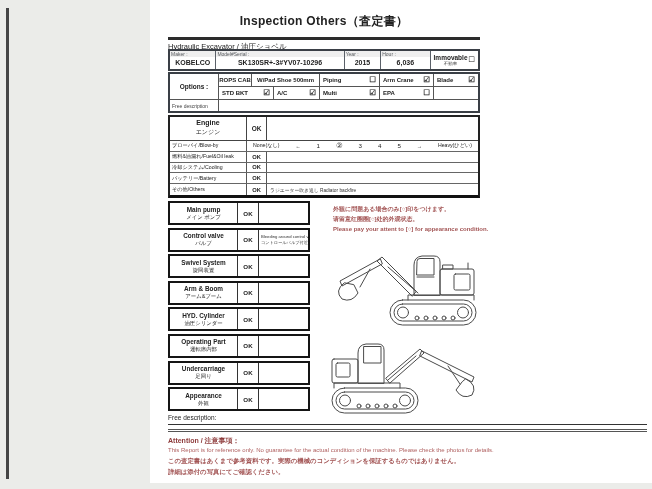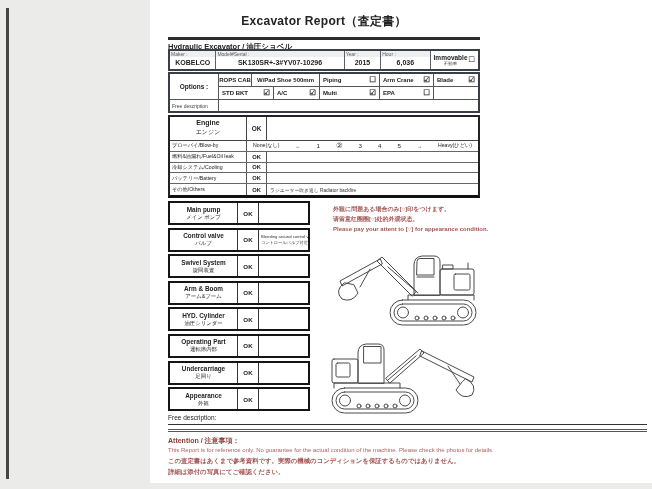--- a/index.html
+++ b/index.html
@@ -11,21 +11,21 @@
     overflow:hidden;
     color:#222;
   }
   .edge-strip { position:absolute; left:6px; top:8px; width:3px; height:471px; background:#454545; }
   .page { position:absolute; left:150px; top:0; width:502px; height:483px; background:#ffffff; }
 
   .title { position:absolute; left:18px; top:13px; width:312px; text-align:center;
            font-size:12px; font-weight:bold; letter-spacing:.3px; }
 
   .doc-sec-head { position:absolute; left:18px; top:37px; width:312px;
-                  border-top:3px solid #2c2c2c; font-size:7.5px; font-weight:bold; padding-top:2px; }
+                  border-top:3px solid #2c2c2c; font-size:7.5px; font-weight:normal; padding-top:2px; }
 
   
   .info-table { position:absolute; left:18px; top:49px; width:312px; height:22px;
                 border:2px solid #3a3f46; display:flex; }
   .info-cell { border-right:1px solid #5a6068; display:flex; flex-direction:column; overflow:hidden; }
   .info-cell:last-child { border-right:none; }
   .i-label { font-size:5px; color:#55585c; background:#efefef; padding:0 1px; line-height:6px; text-align:left; }
   .i-value { font-size:7px; font-weight:bold; text-align:center; line-height:11px; }
   .immov { flex-direction:row; align-items:center; justify-content:space-between; padding:0 3px; }
   .immov .iv-en { font-size:6.5px; font-weight:bold; line-height:7px; text-align:center; }
@@ -98,21 +98,21 @@
   .note-ja1 { position:absolute; left:18px; top:457px; font-size:6.4px; font-weight:bold; color:#a35555; }
   .note-ja2 { position:absolute; left:18px; top:468px; font-size:6.4px; font-weight:bold; color:#a35555; }
 </style>
 </head>
 <body>
 
 <div class="edge-strip"></div>
 
 <div class="page">
 
-  <div class="title">Excavator Report（査定書）</div>
+  <div class="title">Inspection Others（査定書）</div>
 
   <div class="doc-sec-head">Hydraulic Excavator / 油圧ショベル</div>
 
   <div class="info-table">
     <div class="info-cell" style="width:47px">
       <div class="i-label">Maker :</div>
       <div class="i-value">KOBELCO</div>
     </div>
     <div class="info-cell" style="width:130px">
       <div class="i-label">Model#Serial :</div>

